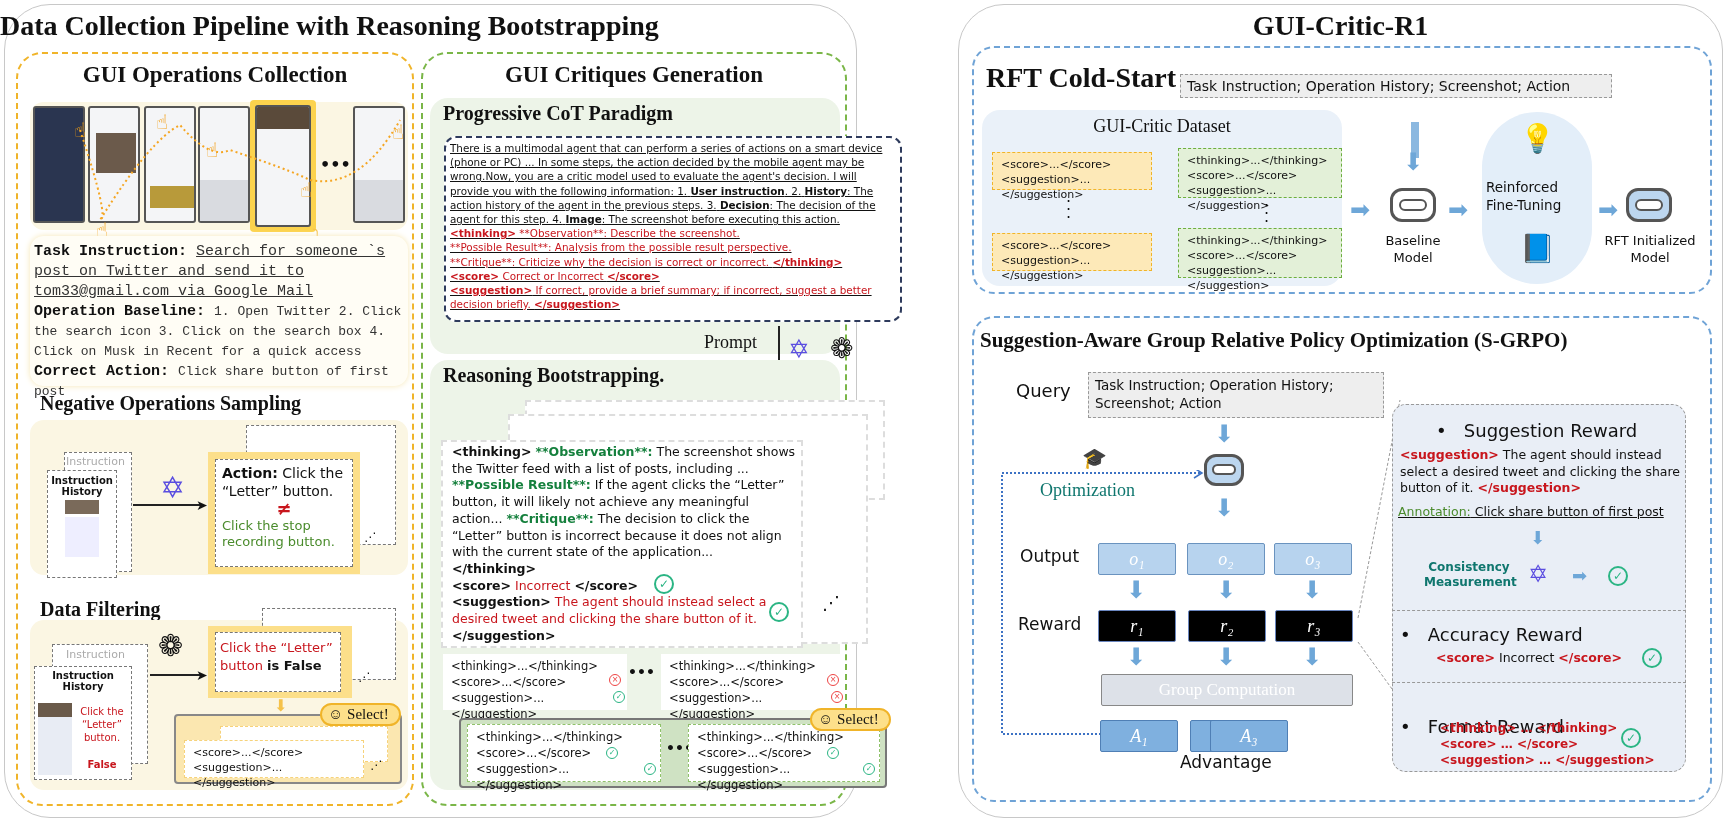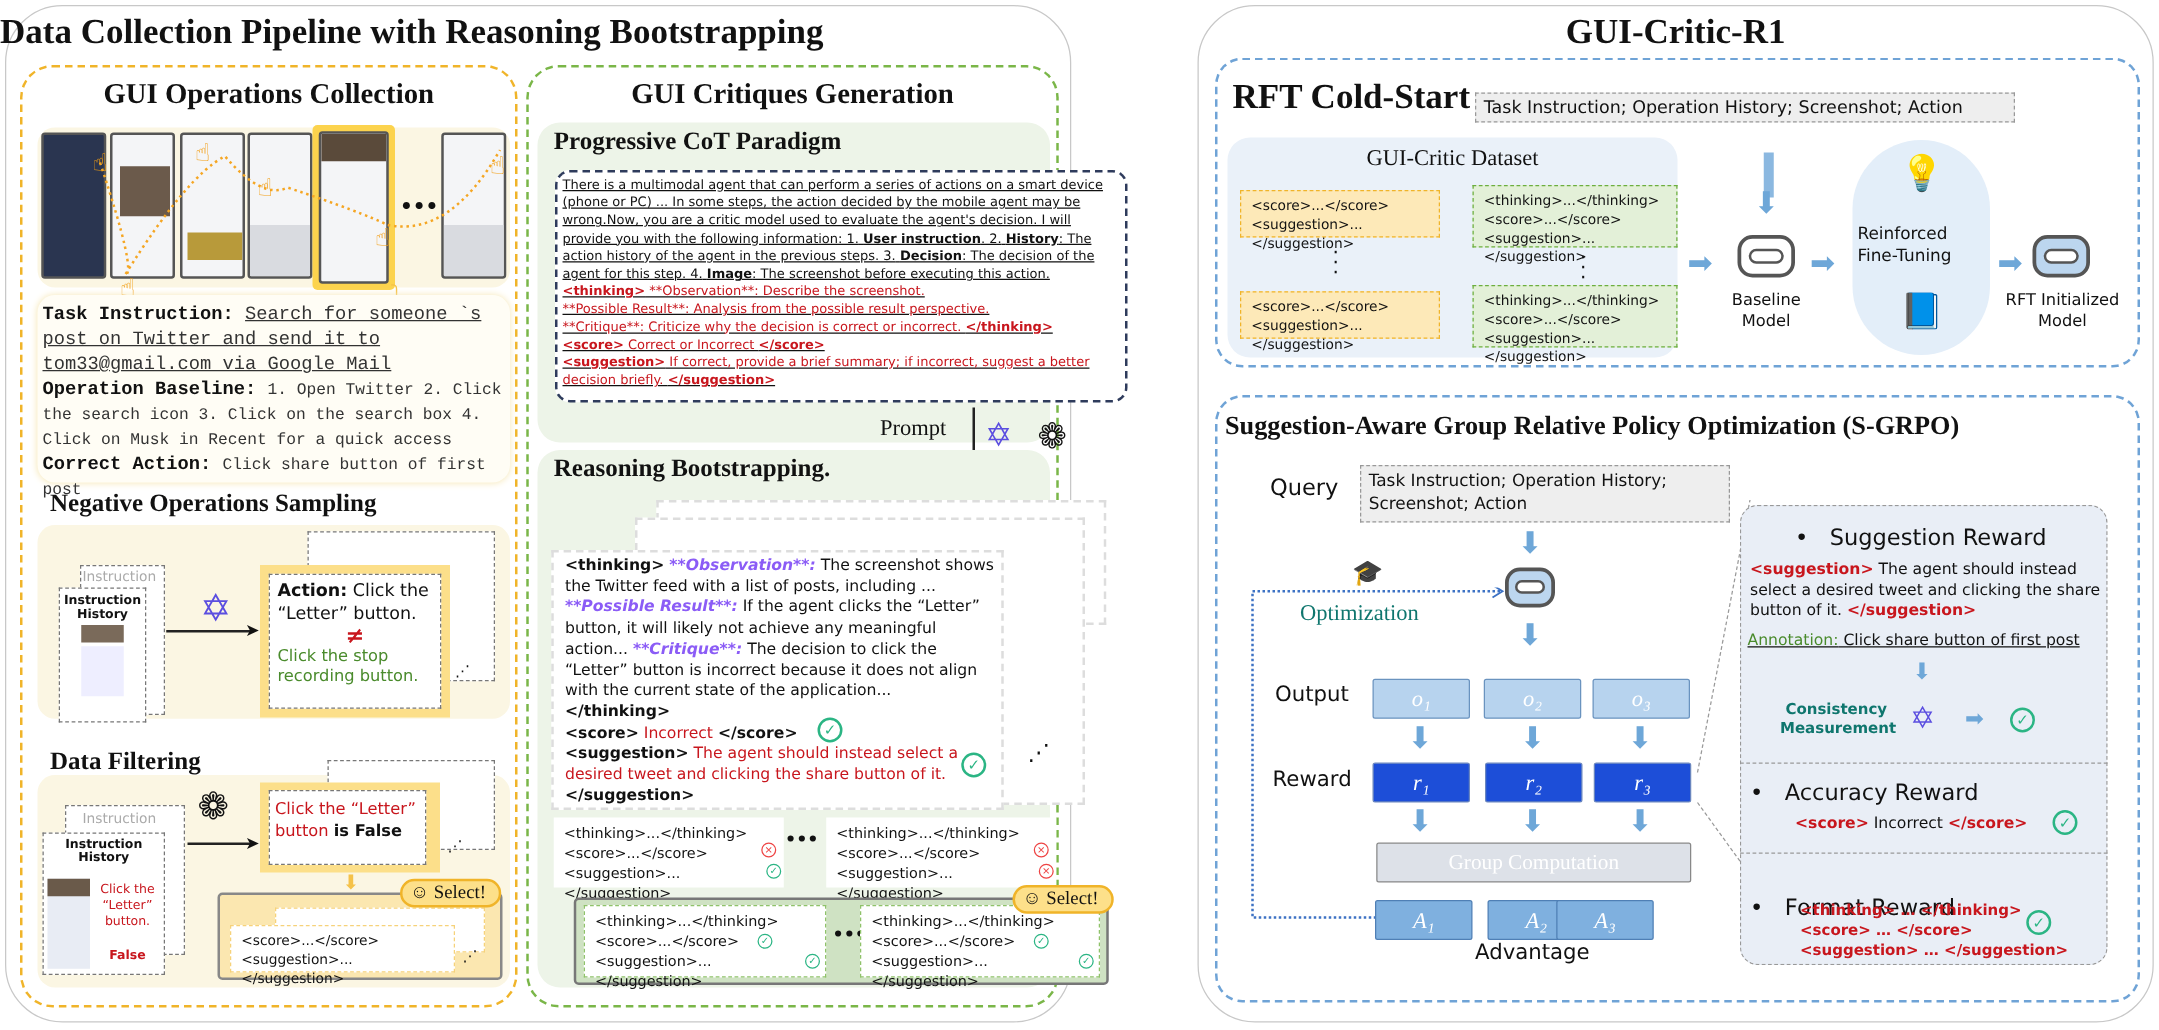--- a/index.html
+++ b/index.html
@@ -2,21 +2,21 @@
 <html><head>
 <meta charset="utf-8">
 <style>
   * { box-sizing: border-box; margin: 0; padding: 0; }
   html, body { width: 1727px; height: 824px; background: #fff; overflow: hidden; }
   body { position: relative; font-family: "DejaVu Sans", sans-serif; color: #111; }
   .abs { position: absolute; }
   .serif { font-family: "Liberation Serif", serif; font-weight: bold; }
   .hand { font-family: "DejaVu Sans", sans-serif; }
   .red { color: #c8161d; }
-  .orange { color: #8b5cf6; font-style: italic; }
+  .orange { color: #15803d; }
   .green { color: #4a8b2c; }
   .bold { font-weight: bold; }
 
   
   .panel { border: 1.5px solid #c8c8c8; border-radius: 46px; background: #fff; }
   .yel-dash { border: 2px dashed #f0b429; border-radius: 26px; }
   .grn-dash { border: 2px dashed #7ab648; border-radius: 26px; }
   .blu-dash { border: 2px dashed #6fa3d6; border-radius: 22px; }
   .soft-yel { background: #fbf6e3; border-radius: 14px; }
   .soft-grn { background: #edf4e8; border-radius: 18px; }
@@ -32,21 +32,21 @@
   .tagbox.y { background: #fde9b8; border: 1.5px dashed #f0b429; }
   .tagbox.g { background: #e3f0d8; border: 1.5px dashed #6cae3f; }
   .ok { display:inline-block; width: 20px; height: 20px; border: 2px solid #2bb584; border-radius: 50%; color:#2bb584; font-size: 12px; line-height: 16px; text-align:center; }
   .ok.sm { width: 12px; height: 12px; font-size: 8px; line-height: 9px; border-width: 1.2px; }
   .bad { display:inline-block; width: 12px; height: 12px; border: 1.2px solid #e44; border-radius: 50%; color:#e44; font-size: 8px; line-height: 9px; text-align:center; }
   .phone { border: 2px solid #555; border-radius: 3px; background: #f4f5f7; overflow: hidden; }
   .phone .kb { position:absolute; left:0; right:0; bottom:0; height: 36%; background: #d9dbe0; }
   .hand-icon { color: #f29d12; font-size: 20px; }
   .select-pill { background: #fde08a; border: 2px solid #f0b429; border-radius: 14px; font-family: "Liberation Serif", serif; font-size: 15px; padding: 1px 10px 1px 6px; }
   .box-blue1 { background: #b7d3ee; border: 1.5px solid #6a93bf; border-radius: 2px; color: #fff; font-family: "Liberation Serif", serif; font-style: italic; font-size: 18px; text-align: center; }
-  .box-blue2 { background: #1d4ed8; border: 1.5px solid #6a86bf; border-radius: 2px; color: #fff; font-family: "Liberation Serif", serif; font-style: italic; font-size: 18px; text-align: center; }
+  .box-blue2 { background: #000000; border: 1.5px solid #6a86bf; border-radius: 2px; color: #fff; font-family: "Liberation Serif", serif; font-style: italic; font-size: 18px; text-align: center; }
   .box-blue3 { background: #7fb0df; border: 1.5px solid #4f7fb5; border-radius: 2px; color: #fff; font-family: "Liberation Serif", serif; font-style: italic; font-size: 18px; text-align: center; }
   .blue-arrow { color: #6ea7d8; font-size: 24px; line-height: 24px; }
   .blue-text { color: #0f766e; }
 </style>
 </head>
 <body>
 
 <div class="abs panel" style="left:4px;top:4px;width:853px;height:814px;"></div>
 <div class="abs serif title-xl" style="left:0;top:10px;width:862px;text-align:left;">Data Collection Pipeline with Reasoning Bootstrapping</div>
 
@@ -319,21 +319,21 @@
 <div class="abs hand" style="left:1018px;top:614px;font-size:17px;">Reward</div>
 <div class="abs box-blue2" style="left:1098px;top:610px;width:78px;height:32px;line-height:30px;">r₁</div>
 <div class="abs box-blue2" style="left:1188px;top:610px;width:78px;height:32px;line-height:30px;">r₂</div>
 <div class="abs box-blue2" style="left:1275px;top:610px;width:78px;height:32px;line-height:30px;">r₃</div>
 <div class="abs blue-arrow" style="left:1126px;top:645px;">⬇</div>
 <div class="abs blue-arrow" style="left:1216px;top:645px;">⬇</div>
 <div class="abs blue-arrow" style="left:1302px;top:645px;">⬇</div>
 <div class="abs" style="left:1101px;top:674px;width:252px;height:32px;background:#dde1e8;border:1.5px solid #888;border-radius:2px;color:#fff;font-family:'Liberation Serif',serif;font-size:17px;line-height:30px;text-align:center;">Group Computation</div>
 <div class="abs box-blue3" style="left:1100px;top:720px;width:78px;height:32px;line-height:30px;">A₁</div>
 <div class="abs box-blue3" style="left:1190px;top:720px;width:78px;height:32px;line-height:30px;">A₂</div>
-<div class="abs box-blue3" style="left:1245px;top:720px;width:78px;height:32px;line-height:30px;">A₃</div>
+<div class="abs box-blue3" style="left:1210px;top:720px;width:78px;height:32px;line-height:30px;">A₃</div>
 <div class="abs hand" style="left:1180px;top:752px;font-size:17px;">Advantage</div>
 
 <svg class="abs" style="left:1350px;top:380px;" width="60" height="330">
   <path d="M8 238 L50 20" stroke="#999" stroke-width="1" stroke-dasharray="3 2" fill="none"></path>
   <path d="M8 262 L50 320" stroke="#999" stroke-width="1" stroke-dasharray="3 2" fill="none"></path>
 </svg>
 
 <div class="abs" style="left:1392px;top:404px;width:294px;height:368px;background:#e9eef6;border:1.5px dashed #999;border-radius:14px;"></div>
 <div class="abs hand" style="left:1436px;top:420px;font-size:18px;">
   <span>•&nbsp;&nbsp;&nbsp;</span><span>Suggestion Reward</span>

